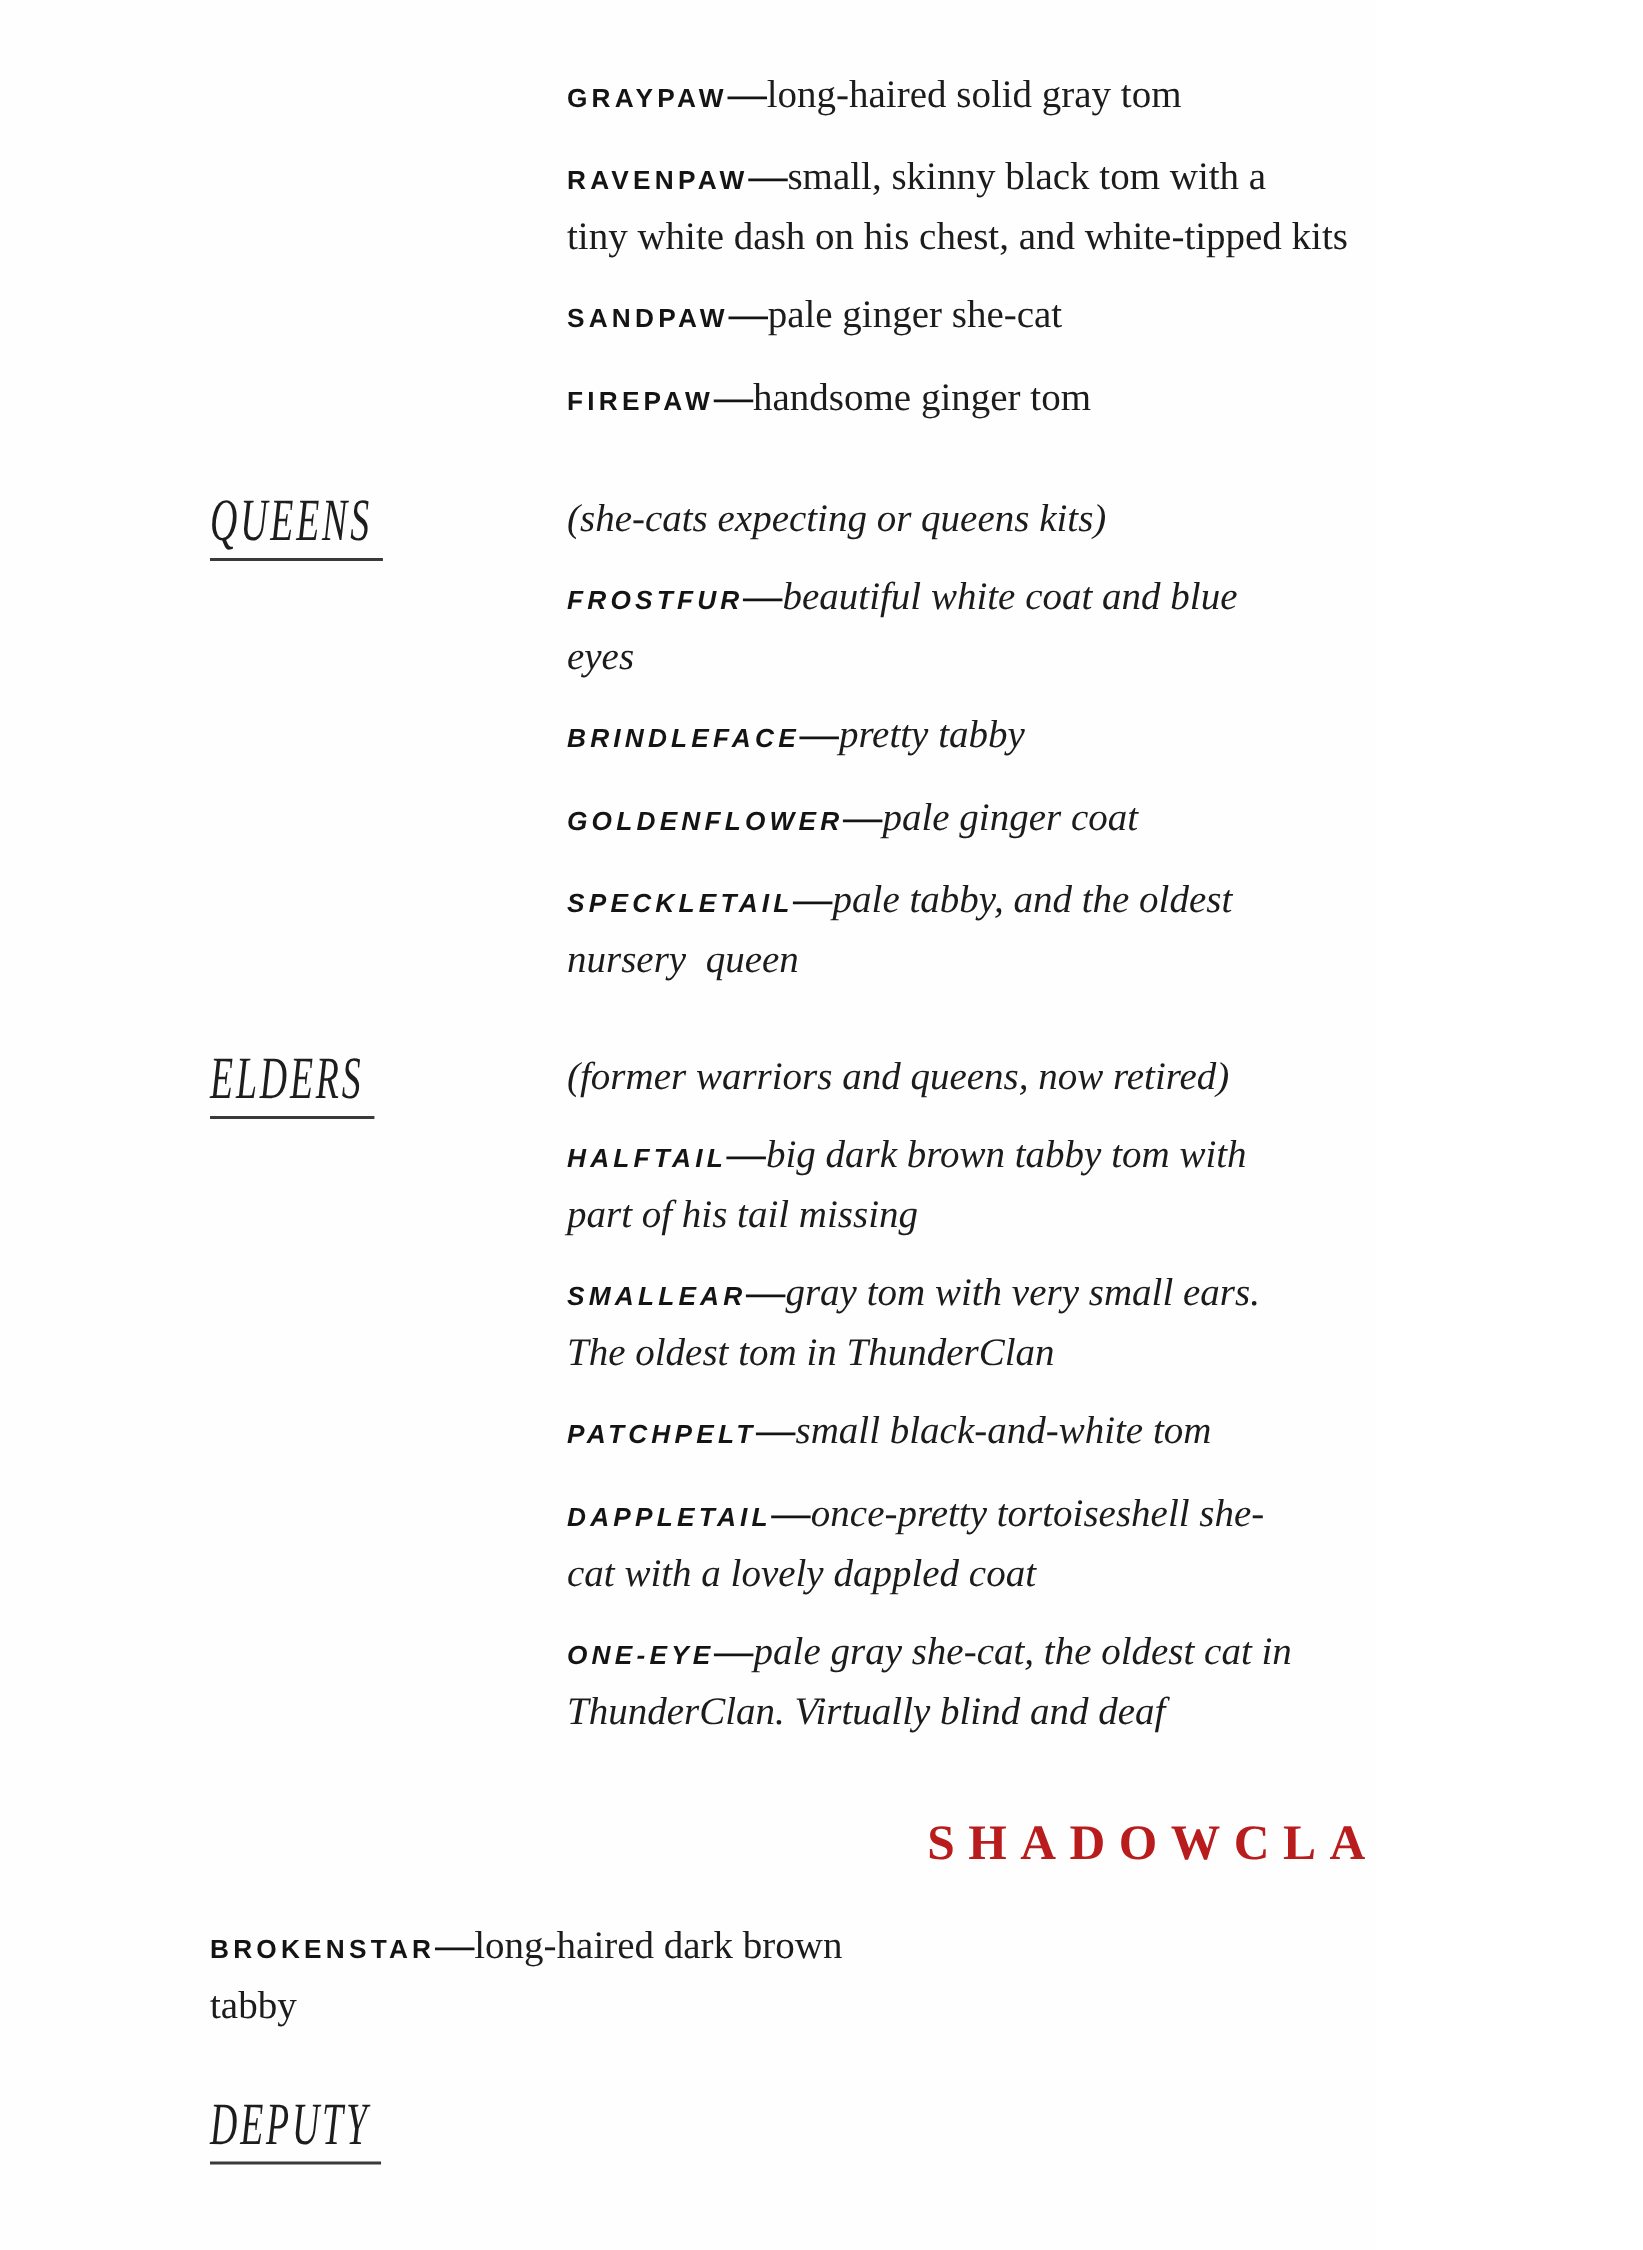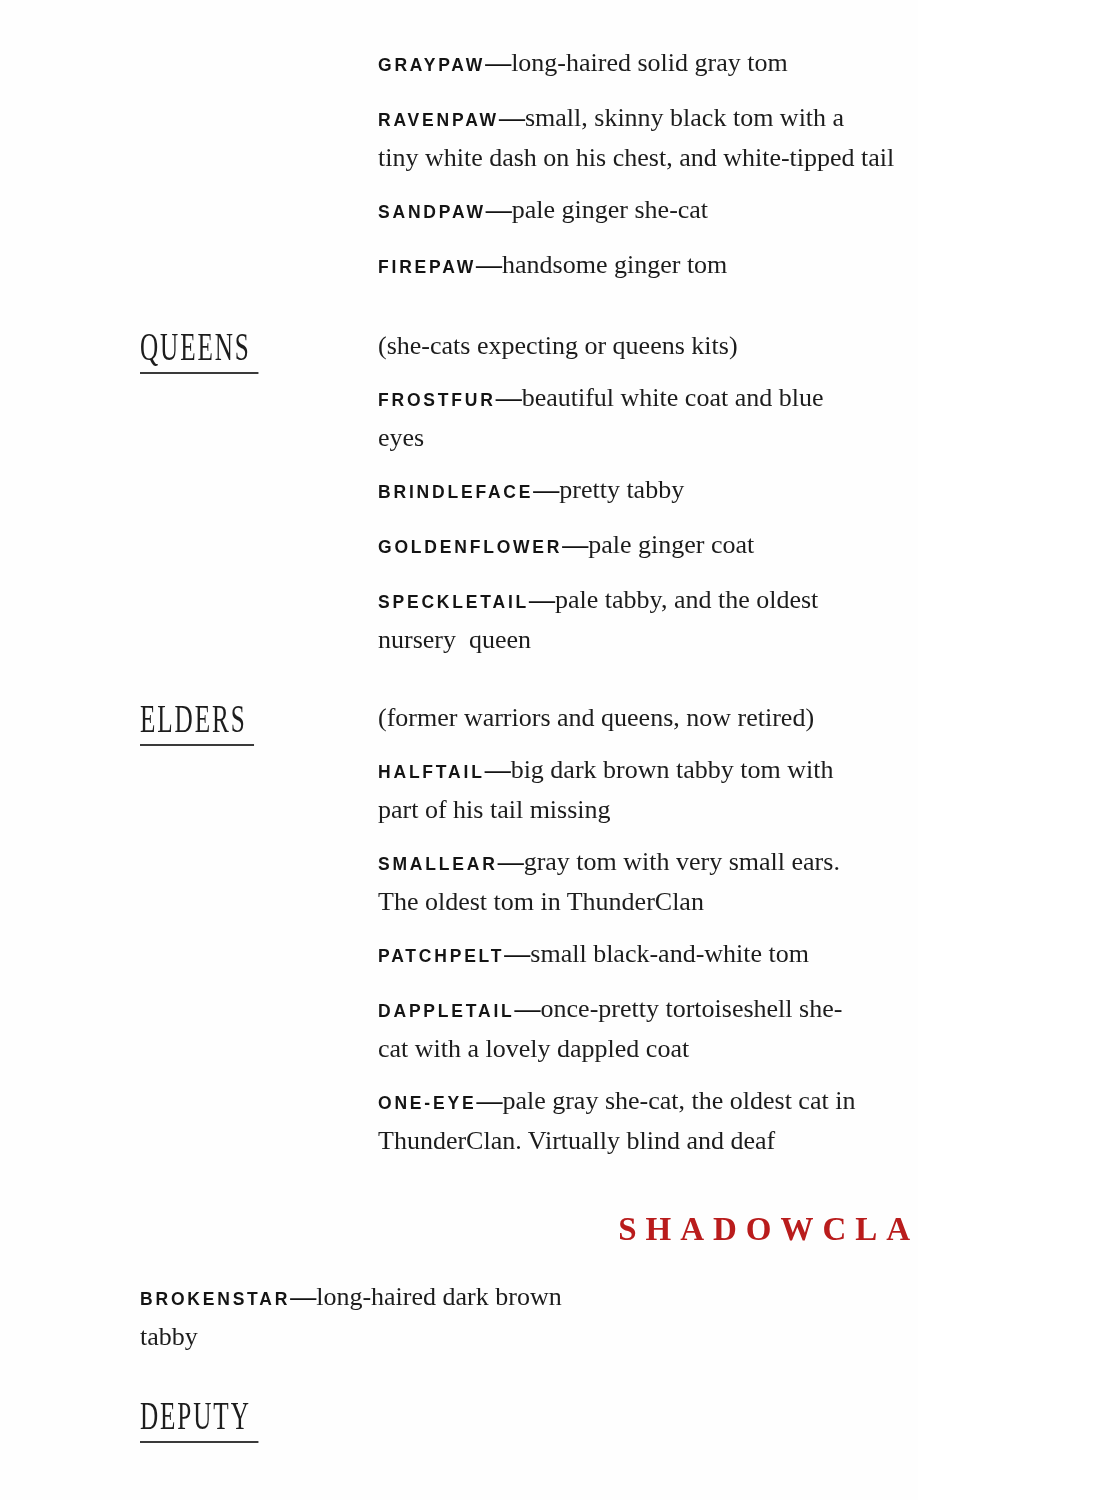--- a/index.html
+++ b/index.html
@@ -10,21 +10,21 @@
     height: 1500px;
     box-sizing: border-box;
     background: #fefefe;
     color: #1c1c1c;
     padding: 44px 0 0 140px;
     overflow: hidden;
     font-family: "Liberation Serif", serif;
   }
 
   .section { display: flex; align-items: flex-start; }
-  .section.labeled { margin-top: 26px; }
+  .section.labeled { margin-top: 26px; font-style: italic; }
 
   .label-col { flex: 0 0 238px; width: 238px; }
 
   .section-label {
     display: inline-block;
     font-family: "Liberation Serif", serif;
     font-size: 40px;
     line-height: 1;
     letter-spacing: 3px;
     color: #1d1d1d;
@@ -78,21 +78,21 @@
 </head>
 <body>
 
 <div class="page">
 
   <section class="section">
     <div class="label-col"></div>
     <div class="content-col">
       <p class="entry"><span class="cat-name">GRAYPAW</span><span class="dash">—</span><span class="desc">long-haired solid gray tom</span></p>
       <p class="entry"><span class="cat-name">RAVENPAW</span><span class="dash">—</span><span class="desc">small, skinny black tom with a
-tiny white dash on his chest, and white-tipped tail</span></p>
+tiny white dash on his chest, and white-tipped kits</span></p>
       <p class="entry"><span class="cat-name">SANDPAW</span><span class="dash">—</span><span class="desc">pale ginger she-cat</span></p>
       <p class="entry"><span class="cat-name">FIREPAW</span><span class="dash">—</span><span class="desc">handsome ginger tom</span></p>
     </div>
   </section>
 
   <section class="section labeled">
     <div class="label-col">
       <span class="section-label">QUEENS</span>
     </div>
     <div class="content-col">

